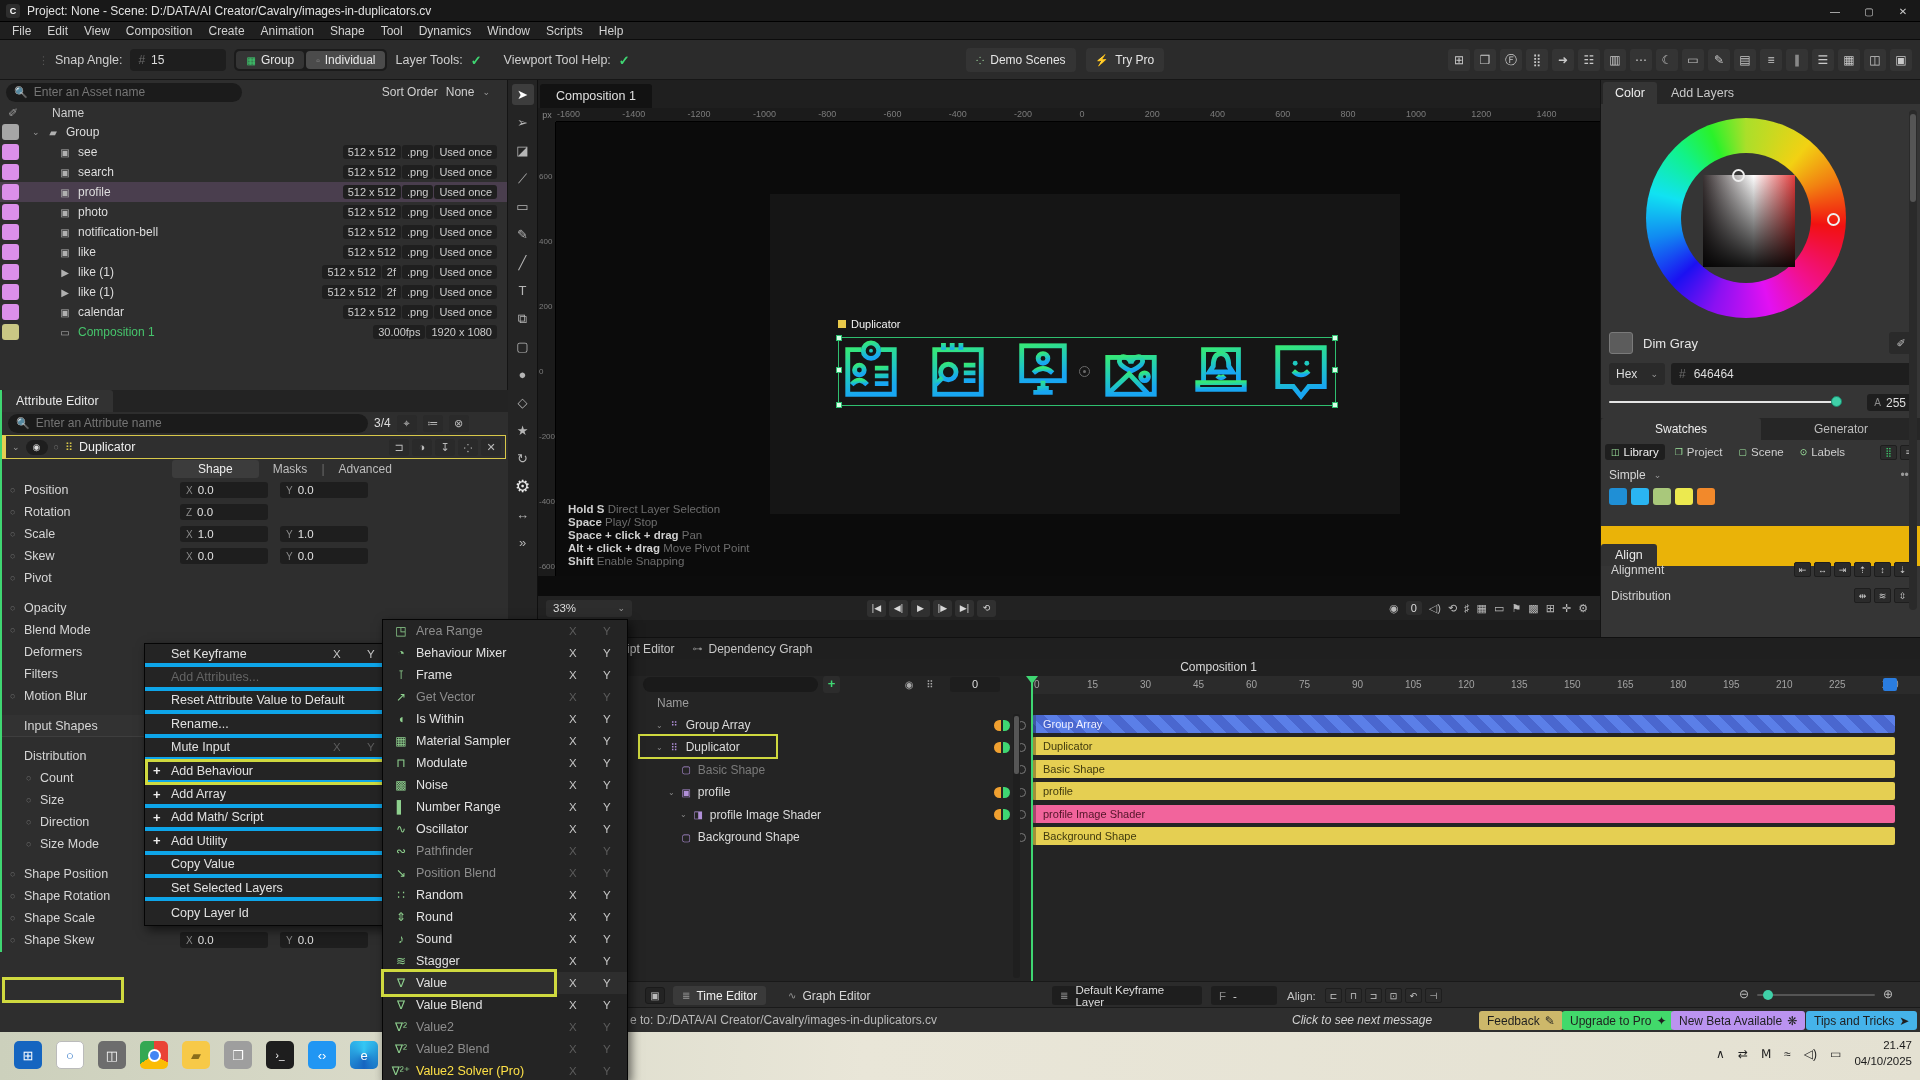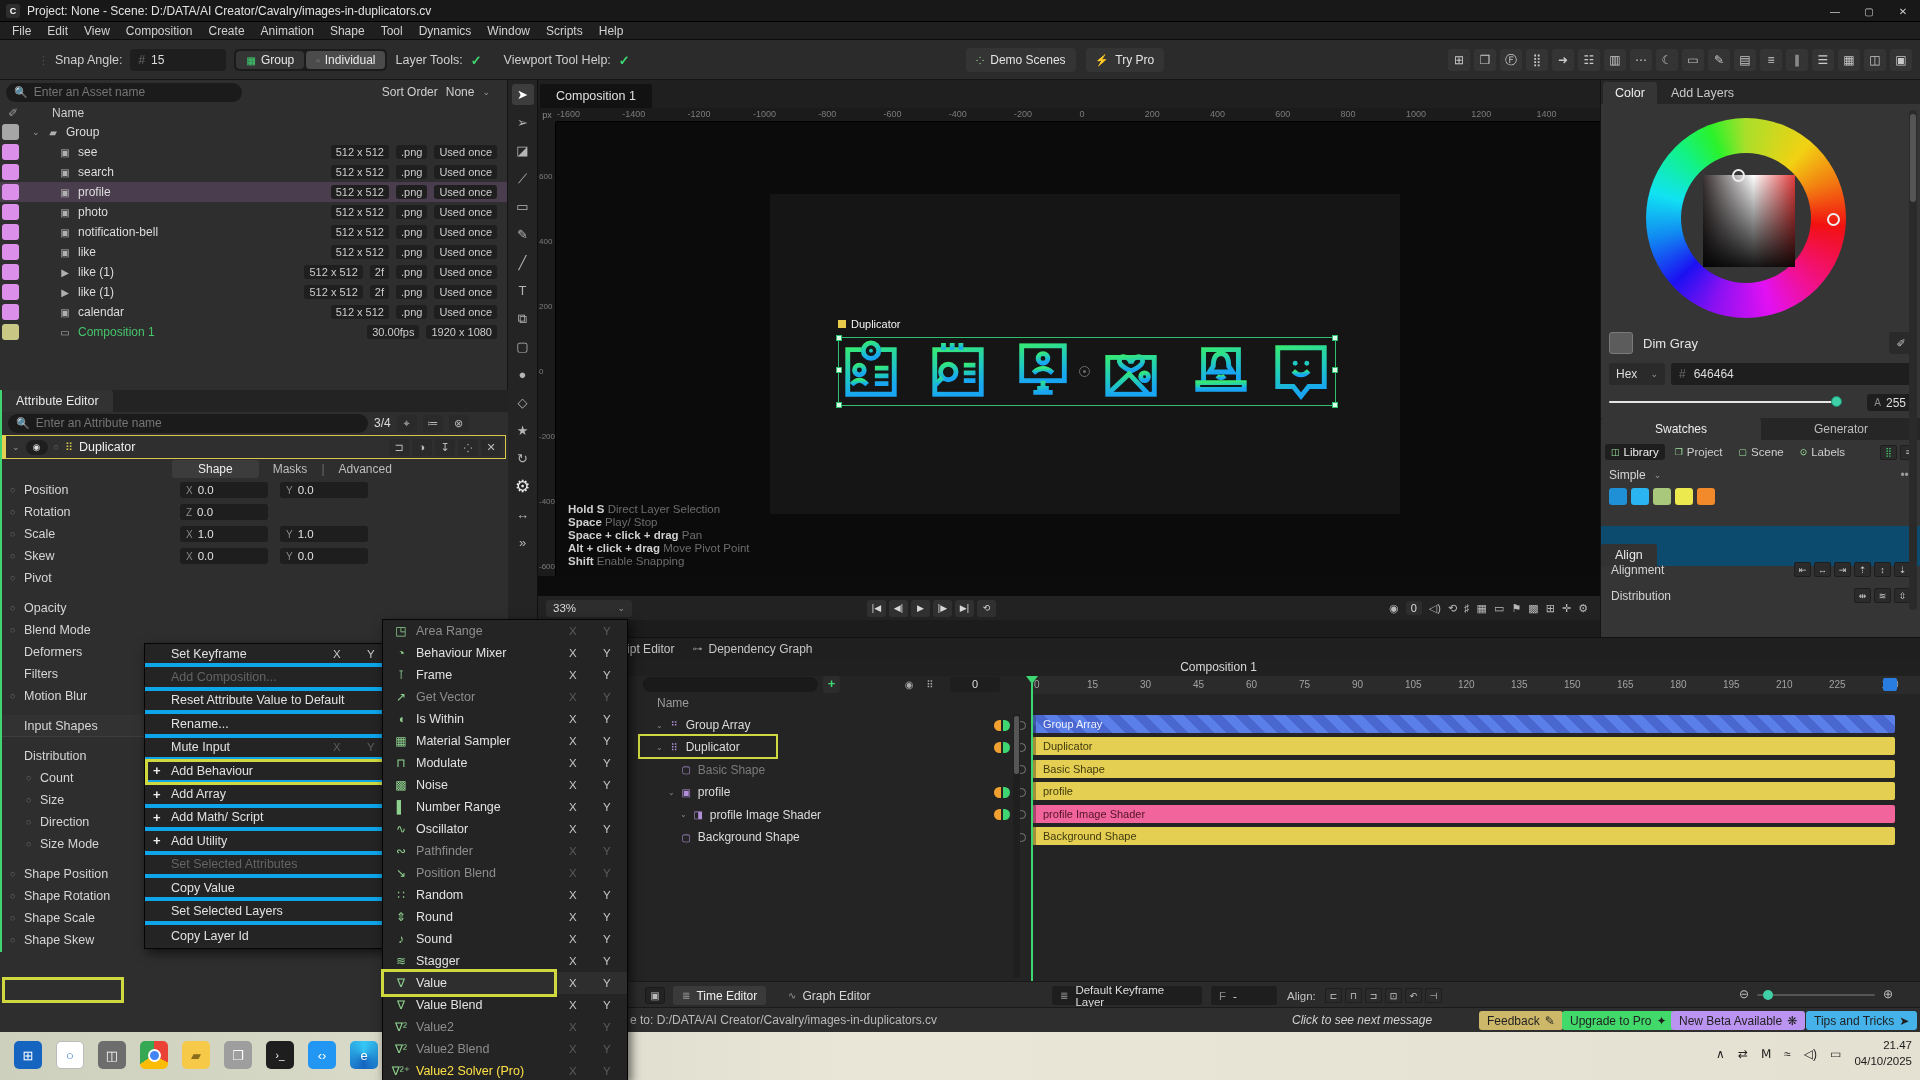--- a/index.html
+++ b/index.html
@@ -40,21 +40,21 @@
 .sfield{flex:0 0 auto;background:#1b1b1b;border-radius:10px;height:19px;display:flex;align-items:center;padding:0 8px;gap:6px}
 .sfield input{background:transparent;border:none;outline:none;color:#bbb;font-size:12px;font-family:"Liberation Sans",sans-serif;width:200px}
 .sglyph{color:#8a8a8a;font-size:11px}
 .sortlbl{color:#cfcfcf;font-size:12px}
 .caret{color:#9a9a9a;font-size:9px}
 .ahead{height:18px;display:flex;align-items:center;color:#cfcfcf;padding-left:8px;gap:34px;font-size:12px}
 .arow{height:20px;display:flex;align-items:center;position:relative;font-size:12px}
 .arow.sel{background:#4a3e4e}
 .sw{position:absolute;left:2px;top:2px;width:17px;height:16px;border-radius:3px}
 .rowicon{color:#b0b0b0;font-size:10px;width:14px;text-align:center}
-.chips{position:absolute;right:10px;display:flex;gap:7px}
+.chips{position:absolute;right:10px;display:flex;gap:1px}
 .chip{background:#1f1f1f;border-radius:3px;padding:1px 5px;font-size:11px;color:#cdcdcd;white-space:nowrap}
 .greenname{color:#46c56c}
 .nofp{position:absolute;left:0;top:345px;width:100%;height:16px;color:#8c8c8c;padding-left:8px;font-size:12px}
 .projrow{position:absolute;left:0;top:364px;width:100%;height:24px;display:flex;align-items:center;gap:6px;padding:0 6px}
 .pbtn{width:24px;height:20px;background:#2a2a2a;border:1px solid #1a1a1a;border-radius:3px;display:flex;align-items:center;justify-content:center;color:#bbb;font-size:11px}
 .projsel{width:200px;height:20px;background:#232323;border:1px solid #1a1a1a;border-radius:3px;display:flex;align-items:center;justify-content:space-between;padding:0 8px;color:#ddd}
 .projicons{position:absolute;right:6px;display:flex;gap:4px}
 .greendiv{position:absolute;left:0;top:388px;width:100%;height:2px;background:#3fd672}
 
 .attrpanel{position:absolute;left:0;top:390px;width:508px;height:562px;border-left:2px solid #3fd672;background:#2e2e2e}
@@ -141,21 +141,21 @@
 .libchip{display:flex;align-items:center;gap:4px;font-size:11.5px;color:#cfcfcf;padding:2px 6px;border-radius:3px}
 .libchip.on{background:#1e1e1e;color:#eee}
 .libic{font-size:9px;color:#9fe89f}
 .libright{margin-left:auto;display:flex;gap:3px}
 .simprow{position:absolute;left:8px;top:388px;width:304px;display:flex;align-items:center;color:#d6d6d6;font-size:12px}
 .simprow .caret{margin-left:8px}
 .simprow .dots{margin-left:auto;color:#9a9a9a}
 .swatchrow{position:absolute;left:8px;top:408px;display:flex;gap:4px}
 .cs{width:18px;height:17px;border-radius:3px}
 
-.alignhead{position:absolute;left:0;top:446px;width:320px;height:40px;background:#0c4a6e;display:flex;align-items:flex-end}
+.alignhead{position:absolute;left:0;top:446px;width:320px;height:40px;background:#eab308;display:flex;align-items:flex-end}
 .alignrow{position:absolute;left:10px;width:300px;display:flex;align-items:center;font-size:12px;color:#d2d2d2}
 .alicons{margin-left:auto;display:flex;gap:3px}
 .ali{width:17px;height:15px;background:#2b2b2b;border:1px solid #1e1e1e;border-radius:2px;display:flex;align-items:center;justify-content:center;font-size:9px;color:#ccc}
 .rscroll{position:absolute;right:3px;top:30px;width:8px;height:500px;background:#2a2a2a;border-radius:4px}
 .rscroll i{position:absolute;left:1px;top:4px;width:6px;height:88px;background:#555;border-radius:3px}
 
 .timeline{position:absolute;left:517px;top:637px;width:1403px;height:370px;background:#242424;border-top:1px solid #101010}
 .tl-tabs{position:absolute;left:0;top:0;width:100%;height:21px;background:#1f1f1f;display:flex;align-items:center;gap:18px;padding-left:44px;font-size:12px;color:#c6c6c6}
 .tl-tab{display:flex;gap:6px;align-items:center}
 .tl-tab .ic{color:#8a8a8a;font-size:10px}
@@ -1057,21 +1057,21 @@
   <div class="ctxmenu" id="ctxmenu">
       <div class="cmi ">
 
   <span class="t">Set Keyframe</span>
   <span class="x bright">X</span>
         <span class="y bright">Y</span>
 
  </div>
       <div class="cmi dis">
 
-  <span class="t">Add Composition...</span>
+  <span class="t">Add Attributes...</span>
 
  </div>
       <div class="cmi ">
 
   <span class="t">Reset Attribute Value to Default</span>
 
  </div>
       <div class="cmi ">
 
   <span class="t">Rename...</span>
@@ -1103,25 +1103,20 @@
   <span class="t">Add Math/ Script</span>
 
   <span class="arr">›</span>
 
  </div>
       <div class="cmi ">
   <span class="plus">+</span>
   <span class="t">Add Utility</span>
 
   <span class="arr">›</span>
-
- </div>
-      <div class="cmi dis">
-
-  <span class="t">Set Selected Attributes</span>
 
  </div>
       <div class="cmi ">
 
   <span class="t">Copy Value</span>
 
  </div>
       <div class="cmi ">
 
   <span class="t">Set Selected Layers</span>

